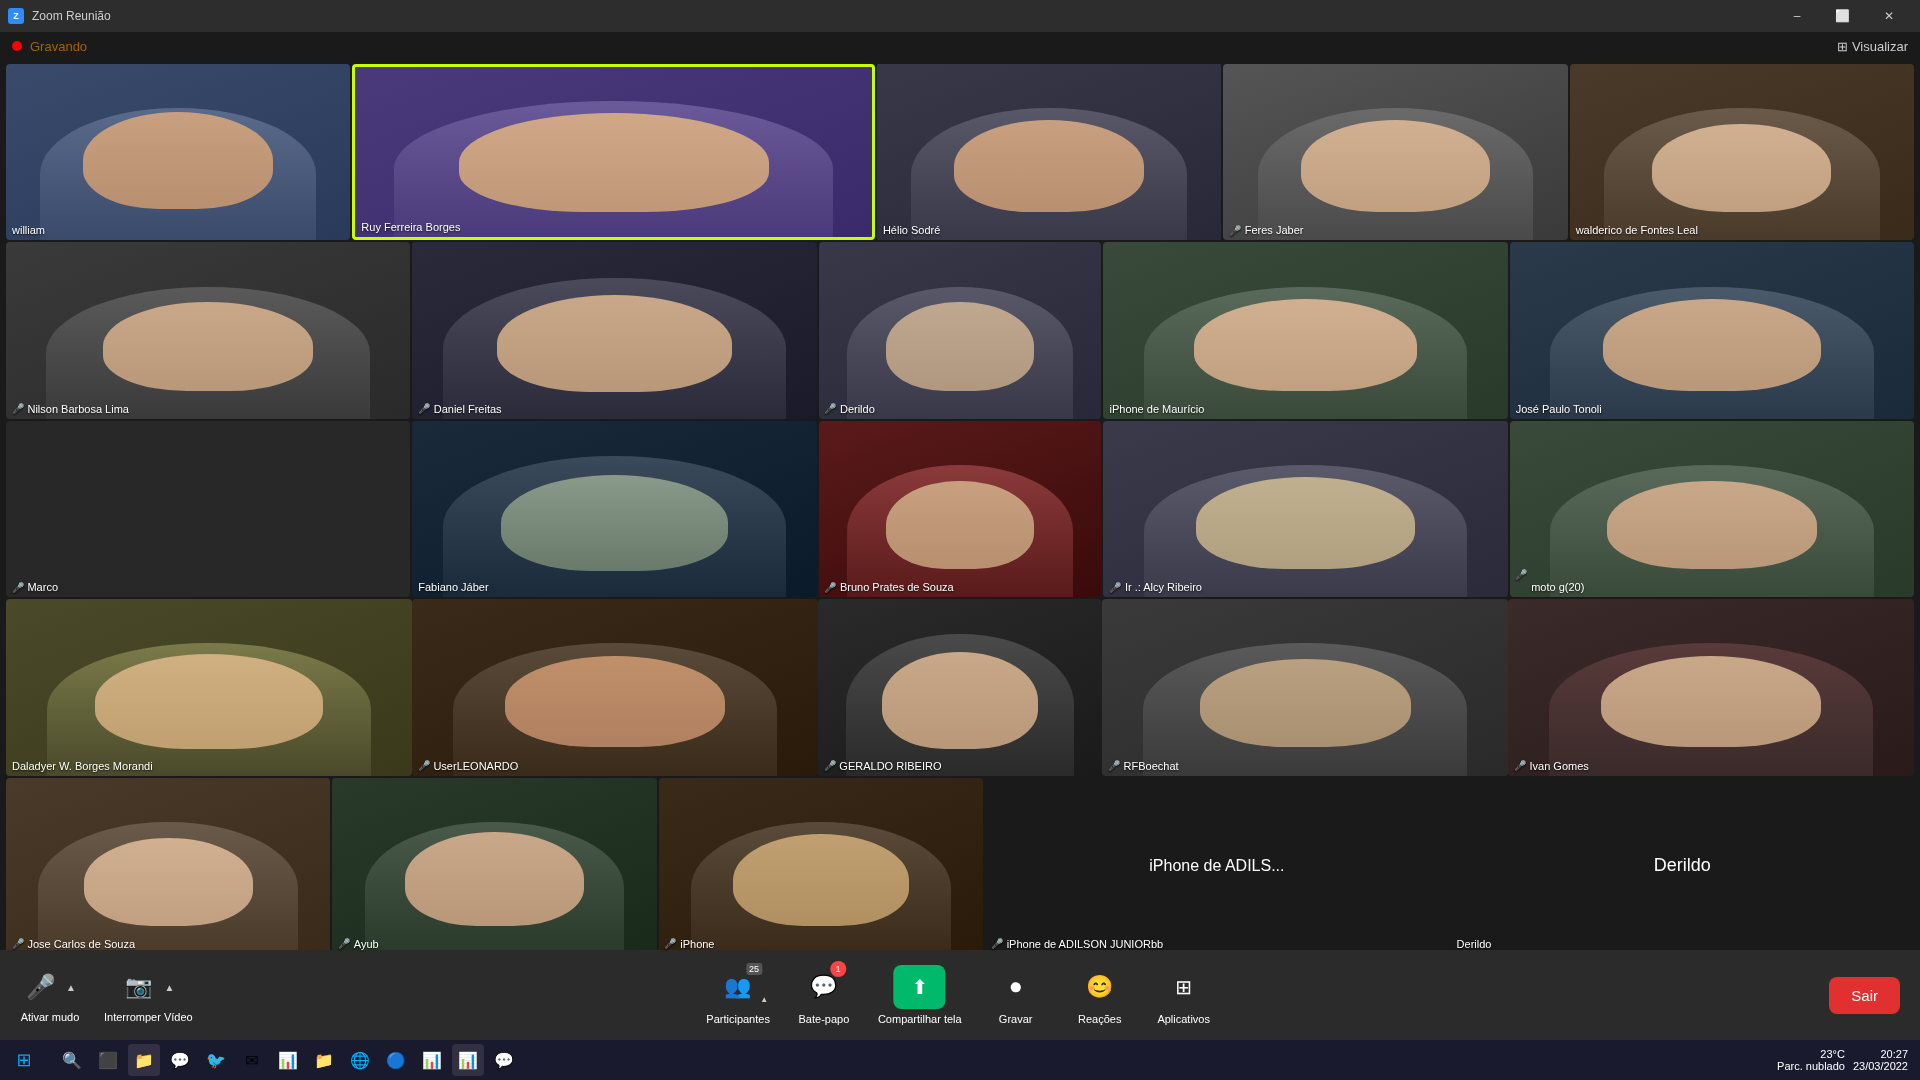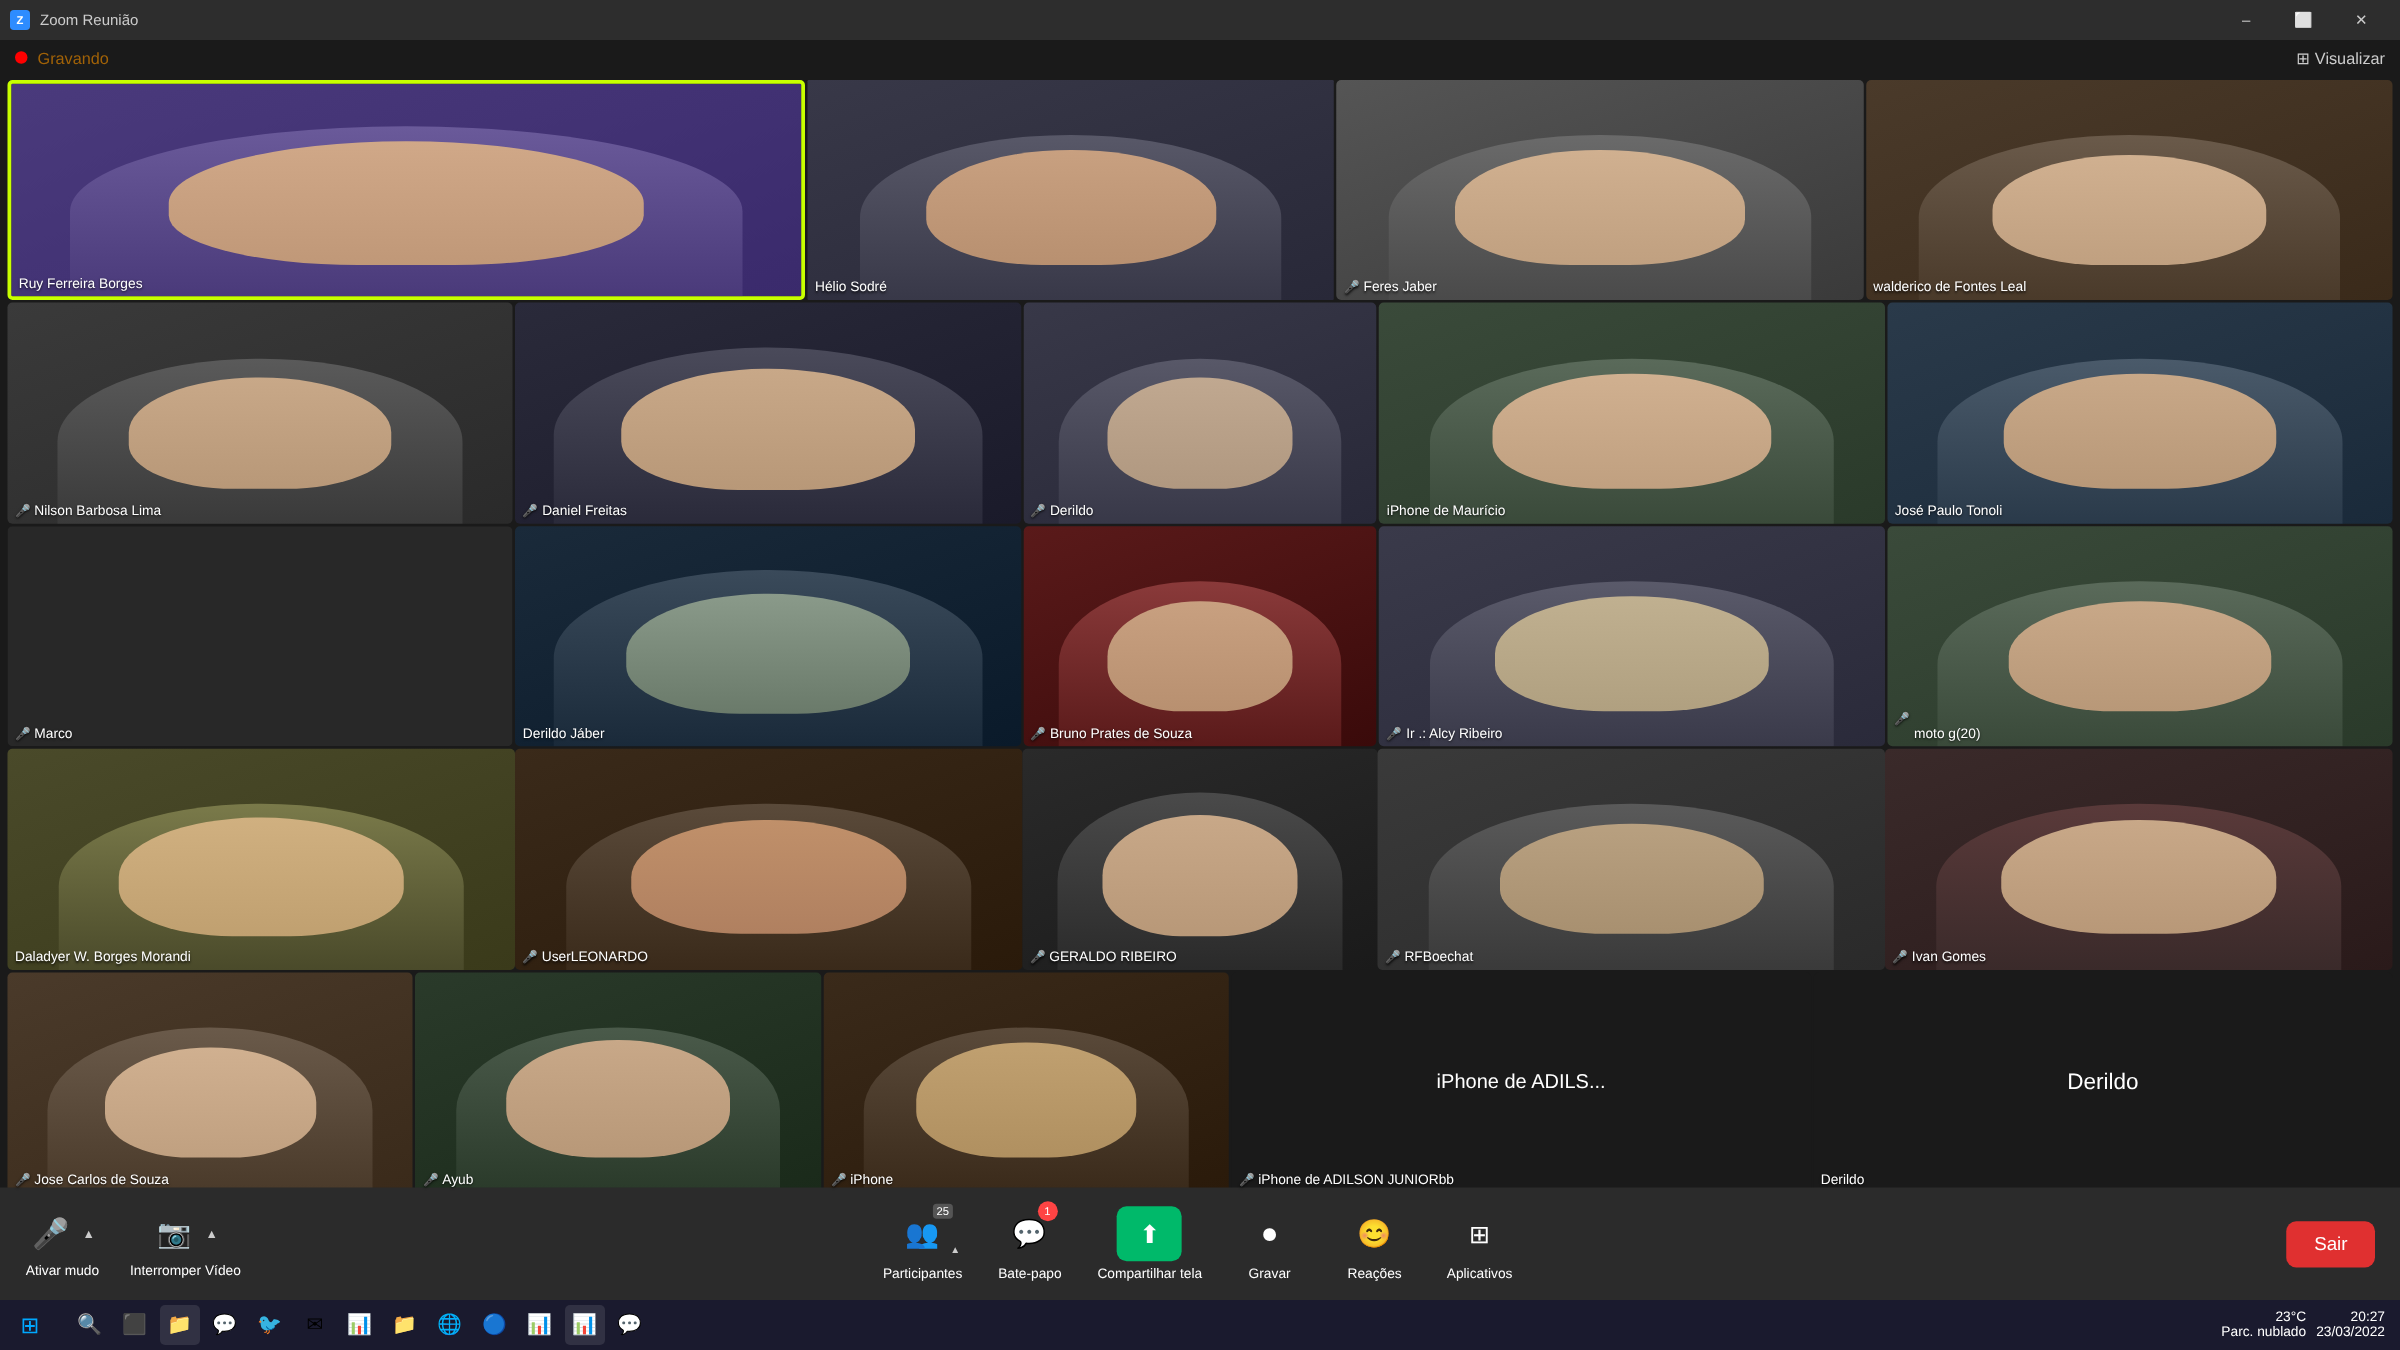--- a/index.html
+++ b/index.html
@@ -131,20 +131,29 @@
   <div style="position:absolute; right:12px; display:flex; align-items:center; gap:4px; color:#ccc; font-size:13px; cursor:pointer;">
     <span>⊞</span>
     <span>Visualizar</span>
   </div>
 </div>
 
 <div style="position:absolute; top:60px; left:0; right:0; bottom:130px; background:#1a1a1a; padding:4px 6px;">
 
   <div style="display:flex; gap:2px; height:20%; margin-bottom:2px;">
 
+    <div class="video-tile v-blue" style="flex:1; position:relative; border-radius:4px; overflow:hidden; background:linear-gradient(160deg,#3a4a6a,#2a3a5a);">
+      <div style="width:100%;height:100%;display:flex;align-items:flex-end;justify-content:center;">
+        <div style="width:80%;height:75%;background:linear-gradient(180deg,#5a6a8a,#3a4a6a);border-radius:50% 50% 0 0;position:absolute;bottom:0;left:10%;"></div>
+        <div style="width:55%;height:55%;background:linear-gradient(180deg,#c8a080,#b89070);border-radius:50% 50% 40% 40%;position:absolute;bottom:18%;"></div>
+      </div>
+      <div class="participant-name">
+        <span style="color:white;font-size:11px;">william</span>
+      </div>
+    </div>
 
     <div class="video-tile" style="flex:1.5; position:relative; border-radius:4px; overflow:hidden; border:3px solid #c8ff00; background:linear-gradient(160deg,#4a3a7c,#3a2a6c);">
       <div style="width:100%;height:100%;display:flex;align-items:flex-end;justify-content:center;">
         <div style="width:85%;height:80%;background:linear-gradient(180deg,#6a5a9a,#4a3a7a);border-radius:50% 50% 0 0;position:absolute;bottom:0;left:7.5%;"></div>
         <div style="width:60%;height:58%;background:linear-gradient(180deg,#d0a888,#c09878);border-radius:50% 50% 40% 40%;position:absolute;bottom:15%;"></div>
       </div>
       <div class="participant-name">
         <span style="color:white;font-size:11px;">Ruy Ferreira Borges</span>
       </div>
     </div>
@@ -248,21 +257,21 @@
         <span style="color:white;font-size:11px;">Marco</span>
       </div>
     </div>
 
     <div class="video-tile" style="flex:1; position:relative; border-radius:4px; overflow:hidden; background:linear-gradient(160deg,#1a2a3a,#0a1a2a);">
       <div style="width:100%;height:100%;display:flex;align-items:flex-end;justify-content:center;">
         <div style="width:85%;height:80%;background:linear-gradient(180deg,#3a4a5a,#1a2a3a);border-radius:50% 50% 0 0;position:absolute;bottom:0;left:7.5%;"></div>
         <div style="width:56%;height:54%;background:linear-gradient(180deg,#8a9a8a,#6a7a6a);border-radius:50% 50% 40% 40%;position:absolute;bottom:15%;"></div>
       </div>
       <div class="participant-name">
-        <span style="color:white;font-size:11px;">Derildo Jáber</span>
+        <span style="color:white;font-size:11px;">Fabiano Jáber</span>
       </div>
     </div>
 
     <div class="video-tile" style="flex:0.7; position:relative; border-radius:4px; overflow:hidden; background:linear-gradient(160deg,#5a1a1a,#3a0a0a);">
       <div style="width:100%;height:100%;display:flex;align-items:flex-end;justify-content:center;">
         <div style="width:80%;height:75%;background:linear-gradient(180deg,#8a3a3a,#5a1a1a);border-radius:50% 50% 0 0;position:absolute;bottom:0;left:10%;"></div>
         <div style="width:52%;height:50%;background:linear-gradient(180deg,#c8a080,#b89070);border-radius:50% 50% 40% 40%;position:absolute;bottom:16%;"></div>
       </div>
       <div class="participant-name">
         <span style="color:#f90;font-size:10px;">🎤</span>

